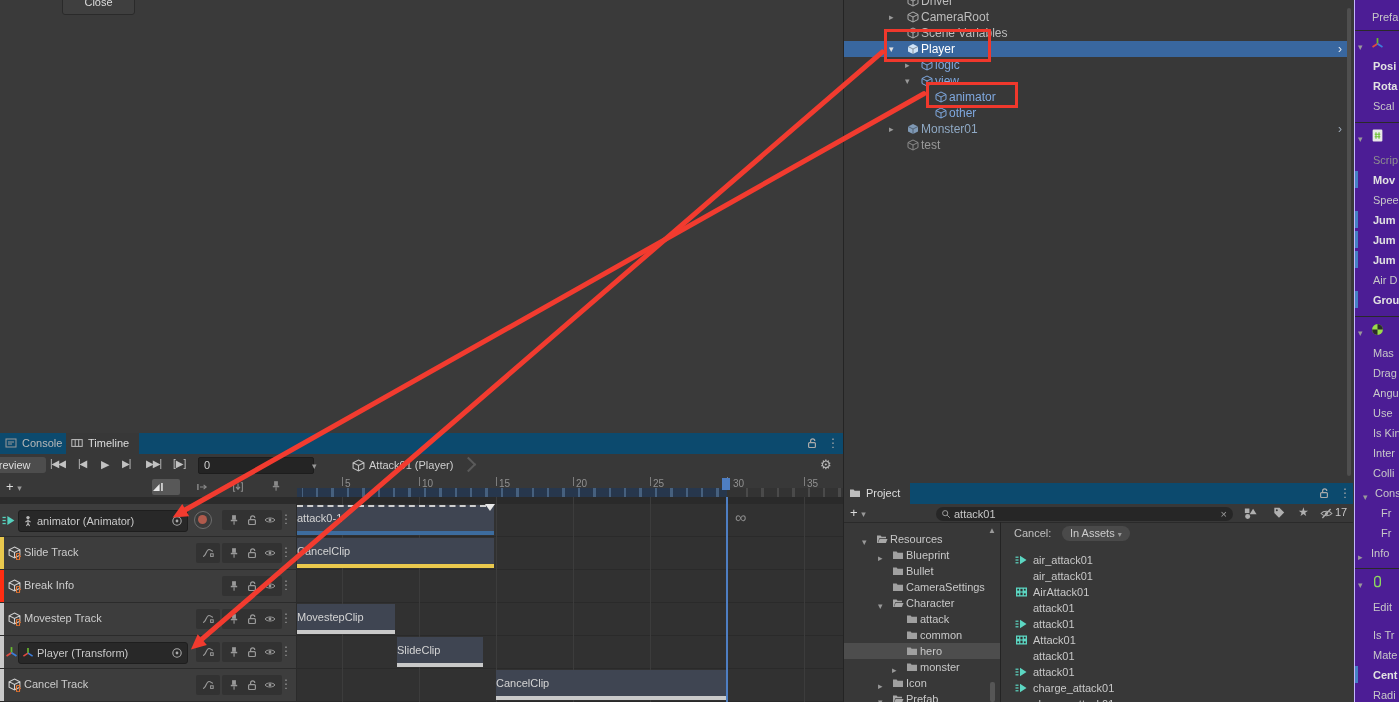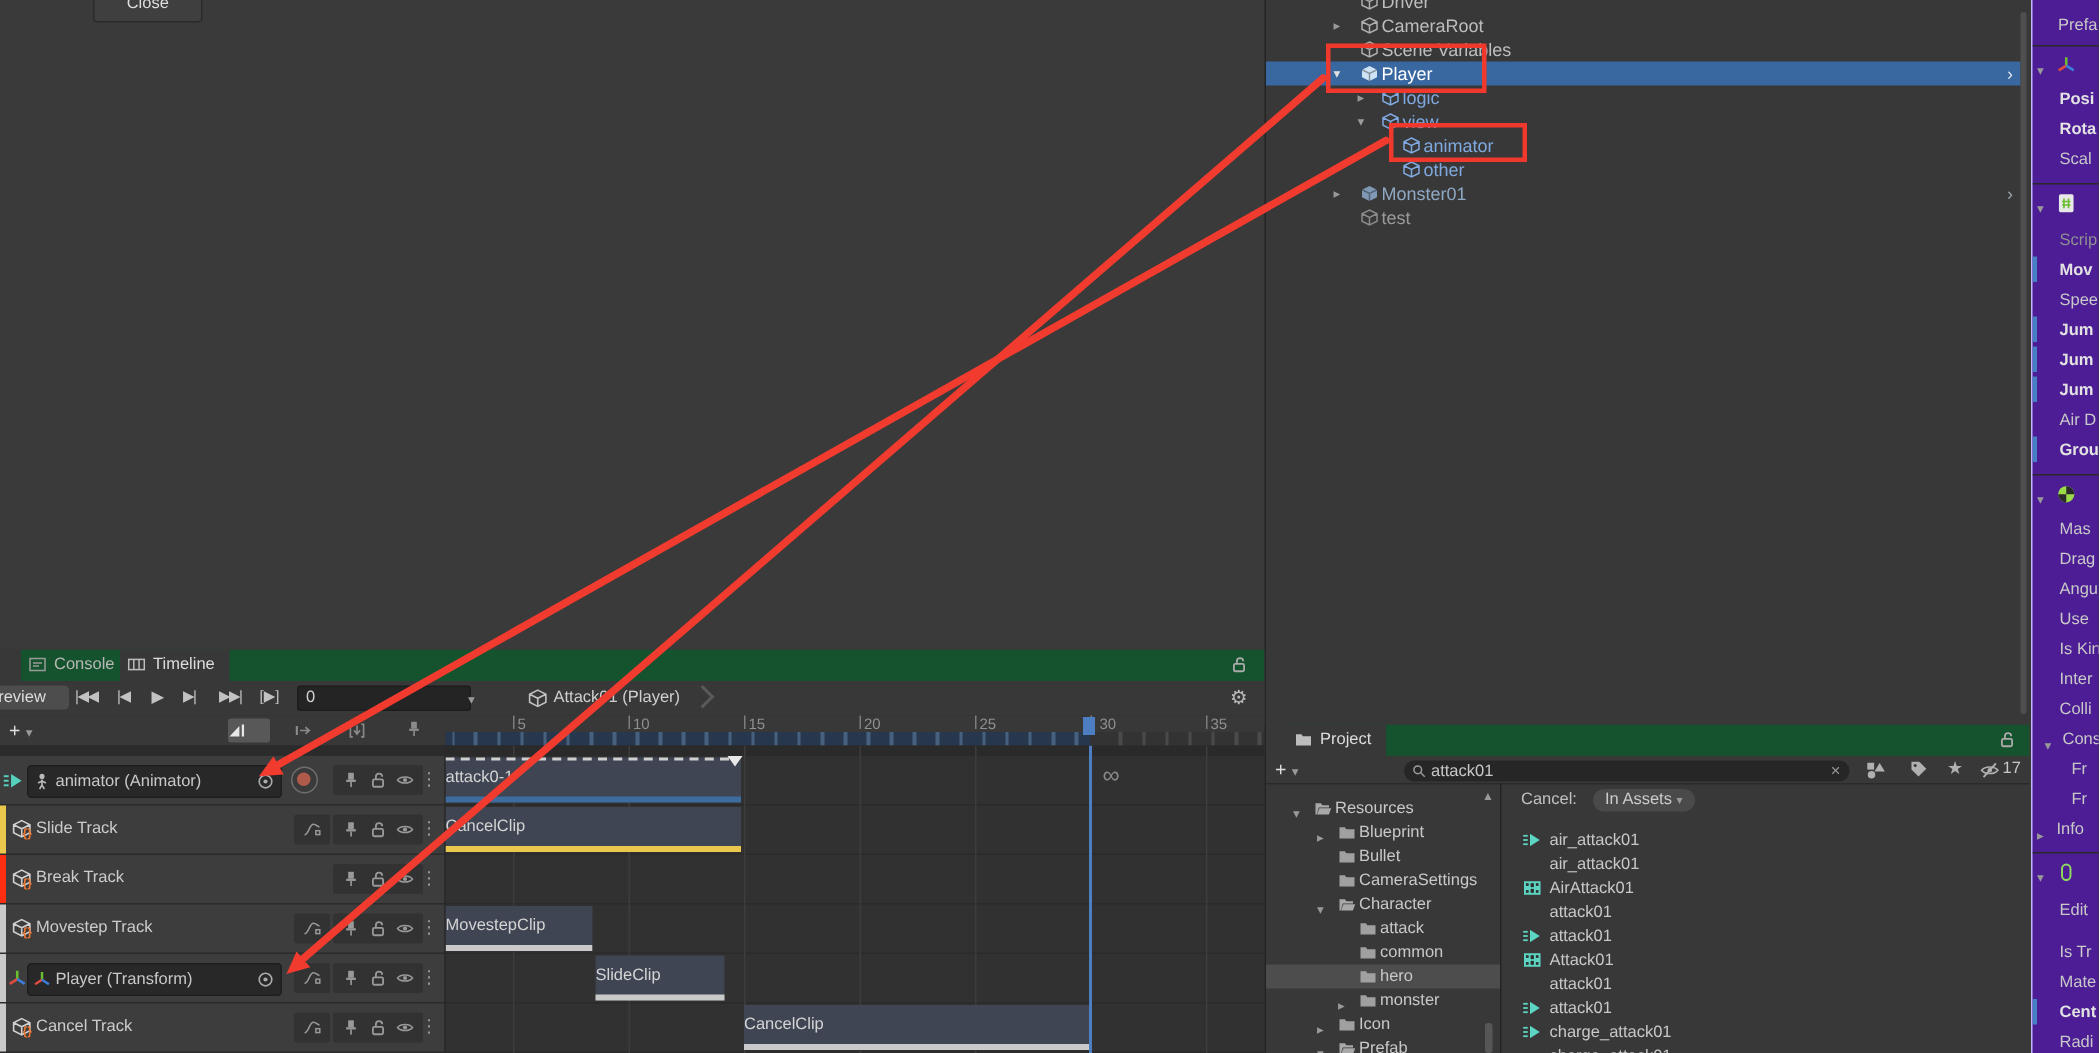--- a/index.html
+++ b/index.html
@@ -9,21 +9,21 @@
   .dim{color:#8f8f8f}
   .icon{display:inline-block;vertical-align:middle}
   svg.ic{display:block}
   
   #scene{left:0;top:0;width:843px;height:433px;background:#3a3a3a}
   #hierarchy{left:843px;top:0;width:509px;height:483px;background:#383838;border-left:1px solid #242424;overflow:hidden}
   #timeline{left:0;top:433px;width:843px;height:269px;background:#383838;overflow:hidden}
   #project{left:843px;top:483px;width:509px;height:219px;background:#383838;border-left:1px solid #242424;overflow:hidden}
   #inspector{left:1354px;top:0;width:45px;height:702px;background:#4c1d95;border-left:1px solid #c4b5fd;overflow:hidden}
   
-  .tabbar{left:14px;top:0;right:0;height:21px;background:#14532d}
+  .tabbar{left:0;top:0;right:0;height:21px;background:#0c4a6e}
   .tab{position:absolute;top:0;height:21px;line-height:21px;padding:0 10px 0 22px;color:#b8b8b8}
   .tab.active{background:#383838;color:#ddd}
   .tab .ticon{position:absolute;left:5px;top:4px}
   .btn{background:#4d4d4d;border-radius:3px;color:#ddd;text-align:center}
   .arrowglyph{color:#999;font-size:9px}
   .chev{color:#bbb;font-size:12px}
   .sep{position:absolute;left:0;right:0;height:1px;background:#2a2a2a}
   
   .hrow{position:absolute;left:0;width:503px;height:16px;line-height:16px}
   .hrow .lbl{position:absolute;top:0}
@@ -407,21 +407,21 @@
       </div>
       <span class="dots">⋮</span>
     </div>
 
     <div class="trk" style="top:73px">
       <div class="strip" style="background:#ff2d12"></div>
       <svg class="ic abs" style="left:8px;top:9px;color:#cfcfcf" width="13" height="13">
           <use href="#i-cube"></use>
         </svg>
       <span class="abs" style="left:15px;top:14px;color:#f07830;font-size:8px;font-weight:bold">{}</span>
-      <span class="name">Break Track</span>
+      <span class="name">Break Info</span>
       <div class="ctrlbox" style="left:222px;width:60px">
         <svg class="ic abs" style="left:6px;top:4px;color:#999" width="12" height="12">
             <use href="#i-pin"></use>
           </svg>
         <svg class="ic abs" style="left:24px;top:4px;color:#999" width="12" height="12">
             <use href="#i-lock-open"></use>
           </svg>
         <svg class="ic abs" style="left:42px;top:4px;color:#999" width="12" height="12">
             <use href="#i-eye"></use>
           </svg>

